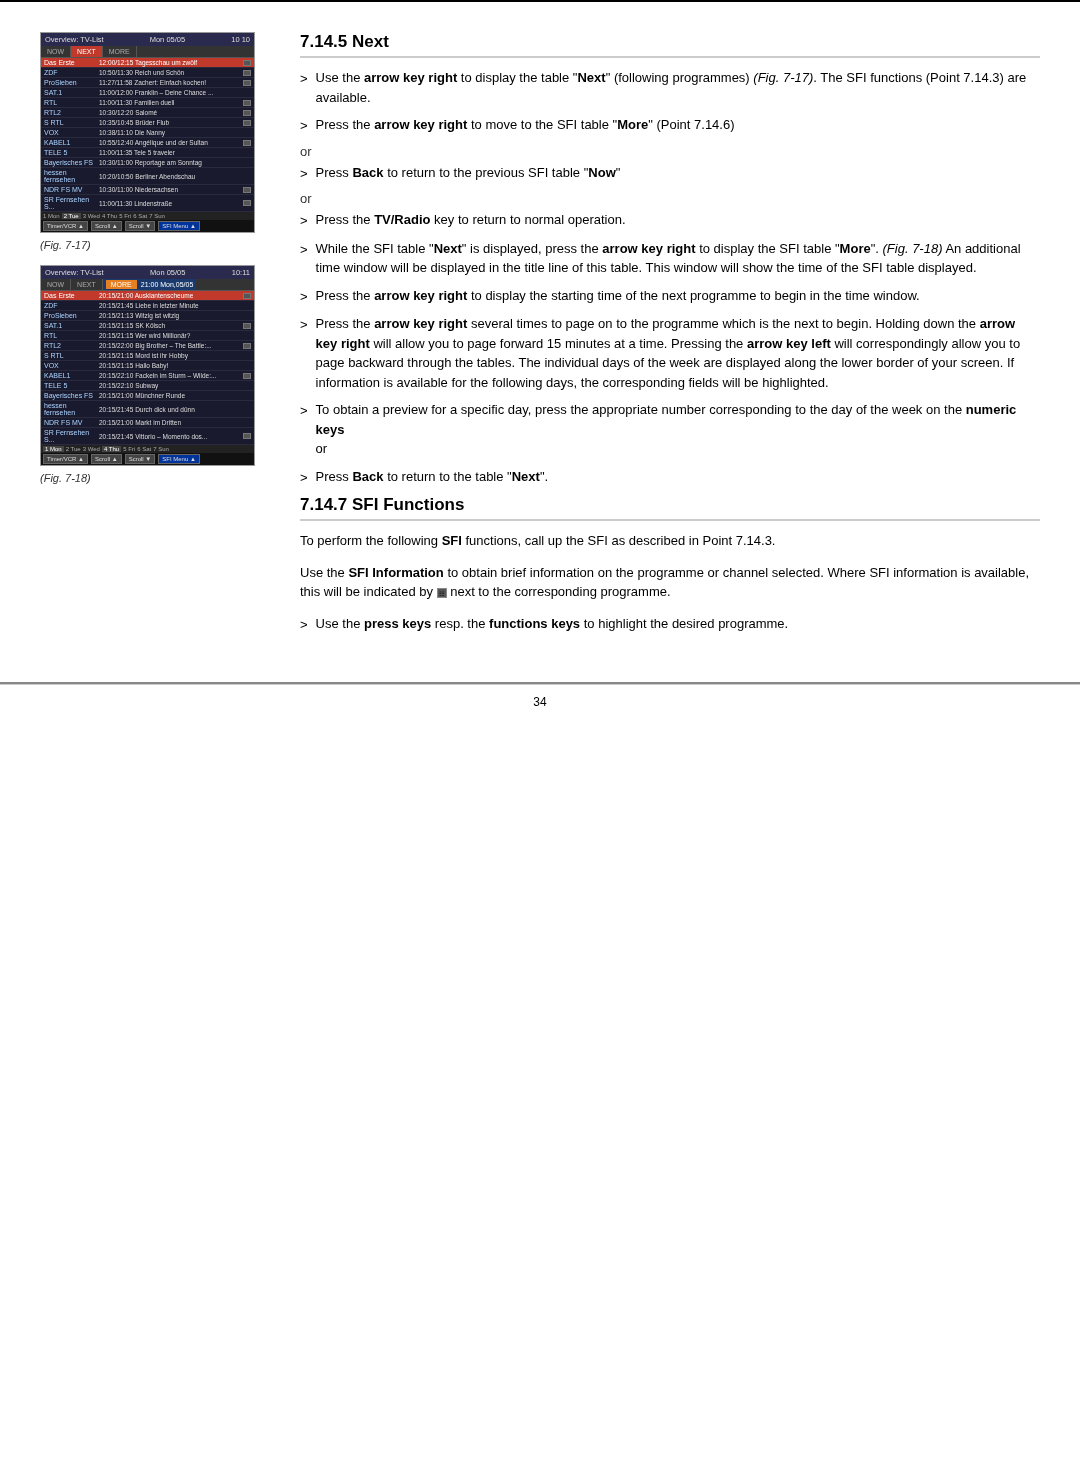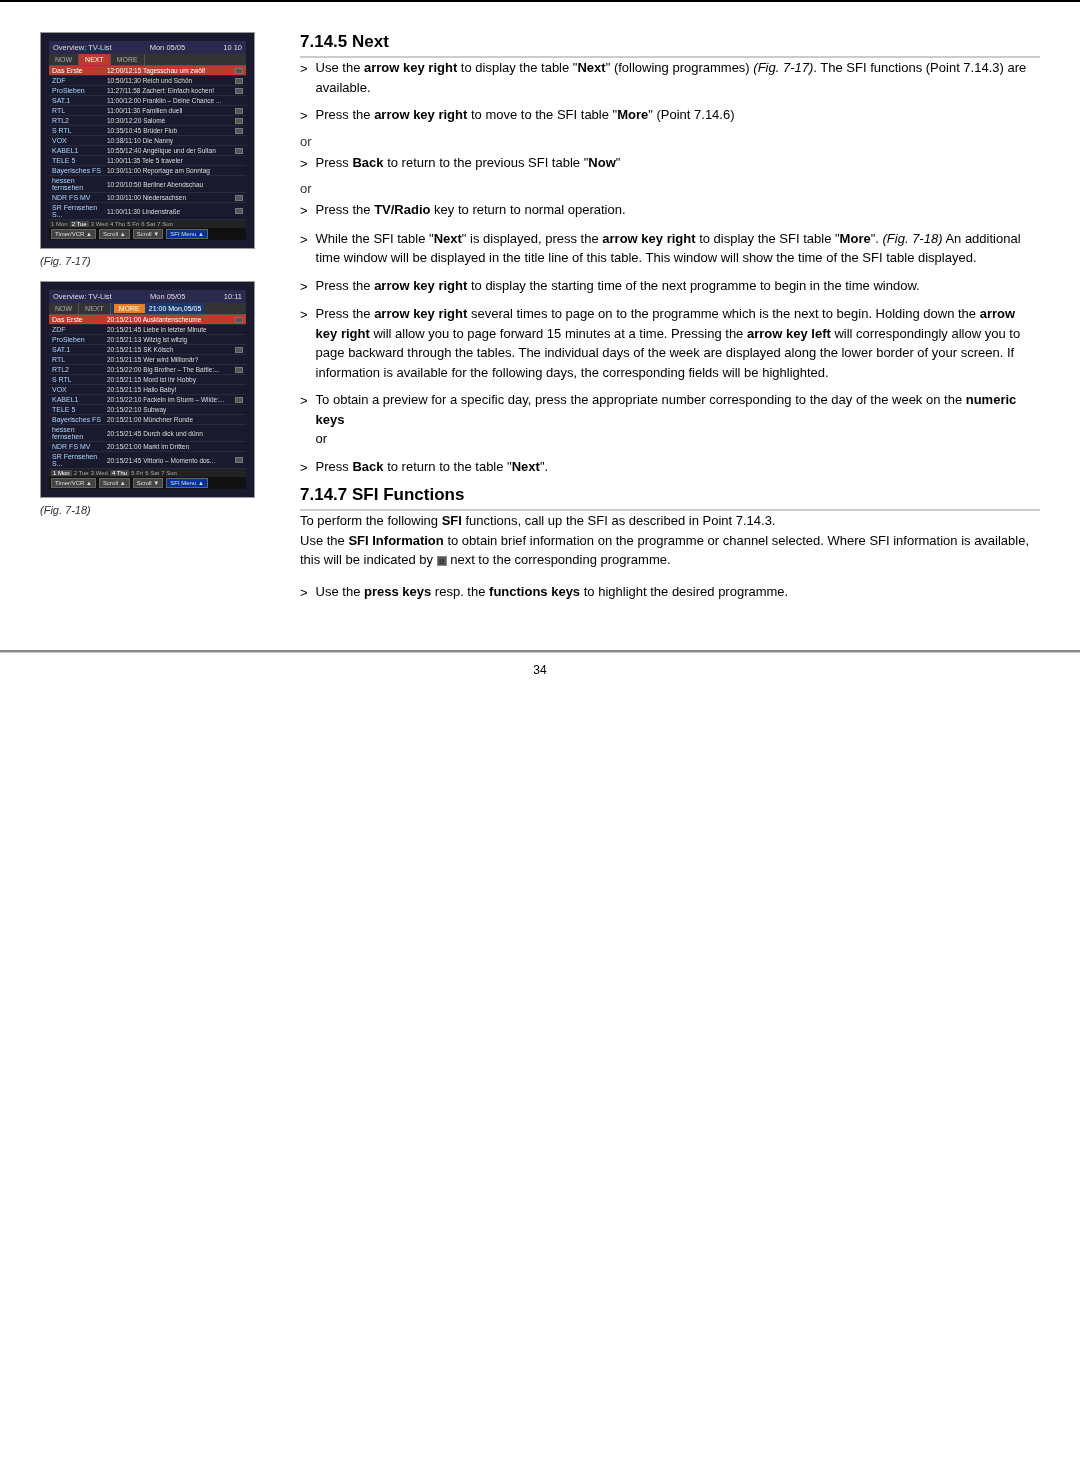--- a/index.html
+++ b/index.html
@@ -26,21 +26,21 @@
     .right-column {
       flex: 1;
     }
     
     .tv-screen {
       border: 1px solid #999;
       background: #1a1a2e;
       color: #fff;
       font-size: 8px;
       margin-bottom: 6px;
-      padding: 8px;
+      padding: 0;
       width: 215px;
     }
     .tv-header {
       display: flex;
       justify-content: space-between;
       background: #2a2a4e;
       padding: 2px 4px;
       font-size: 7.5px;
       color: #ddd;
     }
@@ -116,20 +116,21 @@
     .fig-label {
       font-size: 11px;
       font-style: italic;
       color: #333;
       margin-bottom: 14px;
     }
     
     .section-title {
       font-size: 17px;
       font-weight: bold;
+      margin-bottom: 10px;
       padding-bottom: 4px;
       border-bottom: 2px solid #ccc;
     }
     .section-sub {
       font-size: 14px;
       font-weight: bold;
       margin-top: 16px;
       margin-bottom: 8px;
       padding-bottom: 3px;
       border-bottom: 1px solid #ccc;
@@ -461,21 +462,21 @@
       <div class="bullet-item">
         <span class="bullet-arrow">&gt;</span>
         <span class="bullet-text">
           Press <strong>Back</strong> to return to the table "<strong>Next</strong>".
         </span>
       </div>
     </div>
 
     <div>
       <div class="section-title">7.14.7 SFI Functions</div>
-      <p style="line-height:1.5;">
+      <p style="margin-bottom:12px;line-height:1.5;">
         To perform the following <strong>SFI</strong> functions, call up the SFI as described in Point 7.14.3.
       </p>
 
       <div>
         <p style="margin-bottom:12px;line-height:1.5;">
           Use the <strong>SFI Information</strong> to obtain brief information on the programme or channel selected. Where SFI information is available, this will be indicated by
           <span class="info-icon">☷</span>
           next to the corresponding programme.
         </p>
 

